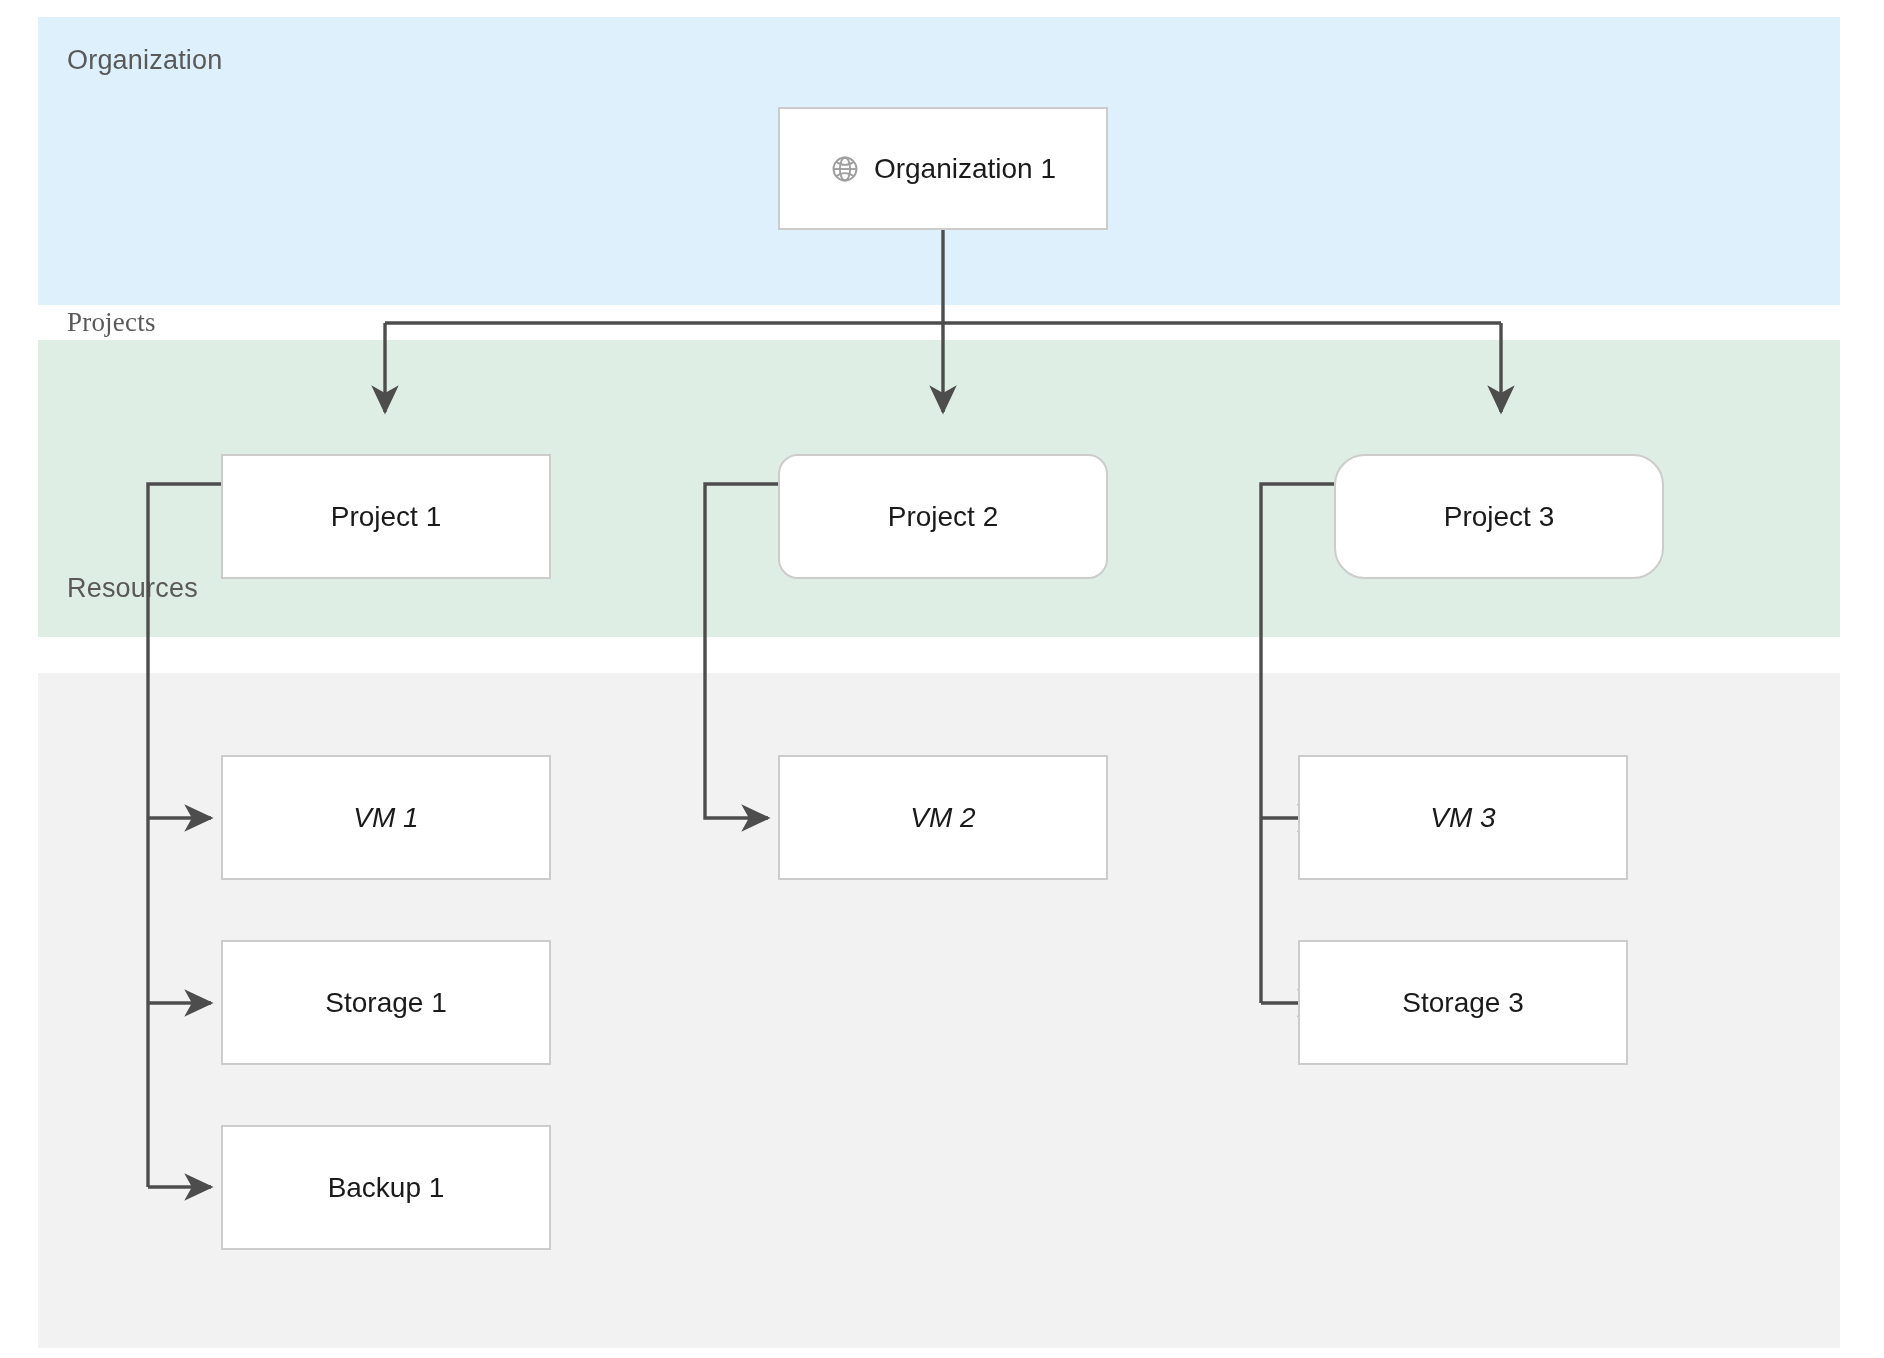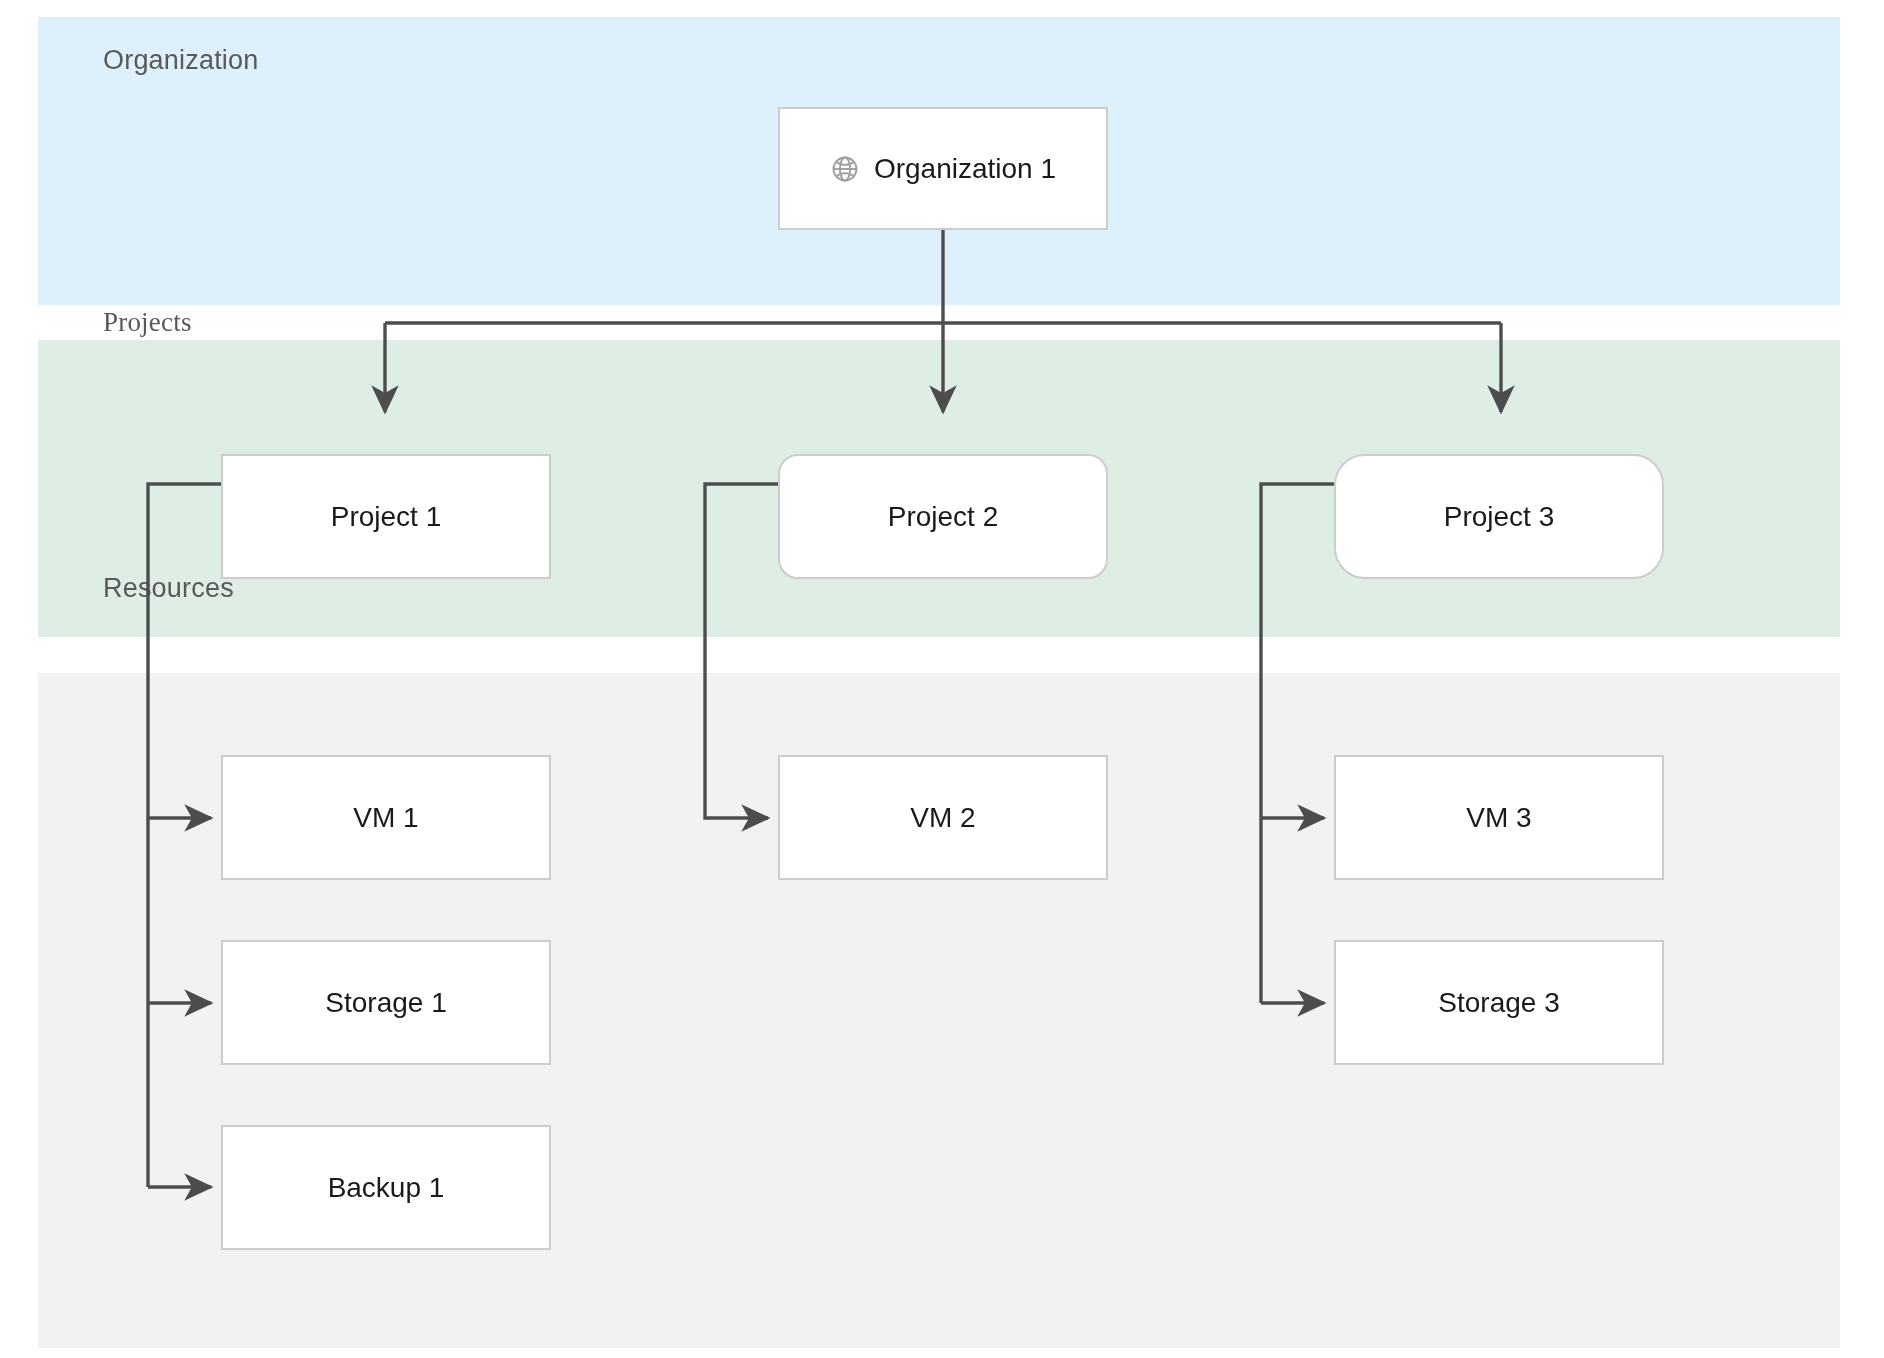--- a/index.html
+++ b/index.html
@@ -29,21 +29,20 @@
   .band-projects  { top: 340px; height: 297px; background: #deeee4; }
   .band-resources { top: 673px; height: 675px; background: #f2f2f2; }
 
   .band-label {
     position: absolute;
     left: 67px;
     font-size: 27px;
     color: #595959;
     letter-spacing: 0.2px;
     white-space: nowrap;
-    margin-left: 36px;
   }
   .label-org       { top: 45px;  }
   .label-projects  { top: 307px; font-family: Liberation Serif, serif; }
   .label-resources { top: 573px; }
 
   
   .node {
     position: absolute;
     background: #ffffff;
     border: 2px solid #cccccc;
@@ -81,22 +80,22 @@
   .p1 { left: 221px; }
   .p2 { left: 778px; border-radius: 20px; }
   .p3 { left: 1334px; border-radius: 31px; }
 
   .node-resource {
     width: 330px;
     height: 125px;
   }
   .col-1 { left: 221px; }
   .col-2 { left: 778px; }
-  .col-3 { left: 1334px; }
-  .row-vm      { top: 755px;  }
+  .col-3 { left: 1298px; }
+  .row-vm      { top: 755px; font-style: italic;  }
   .row-storage { top: 940px;  }
   .row-backup  { top: 1125px; }
 
   
   #edges {
     position: absolute;
     left: 0;
     top: 0;
     width: 1884px;
     height: 1358px;

